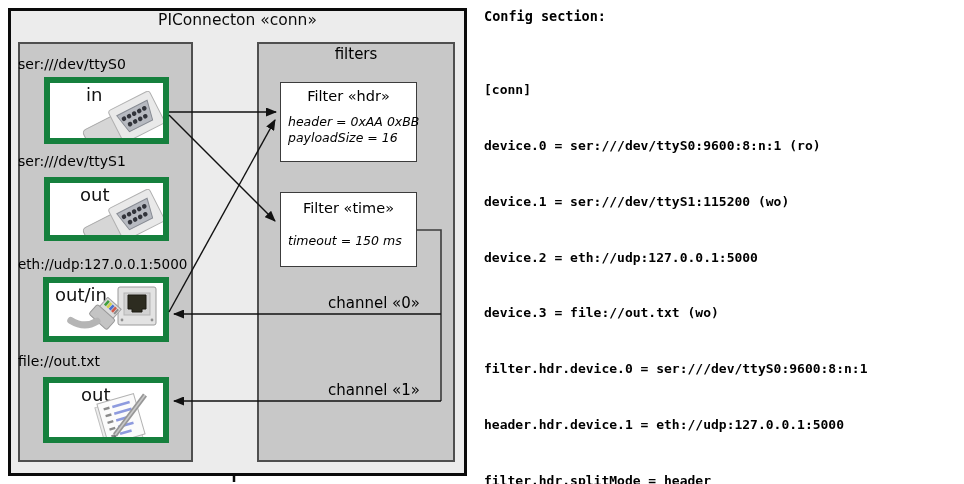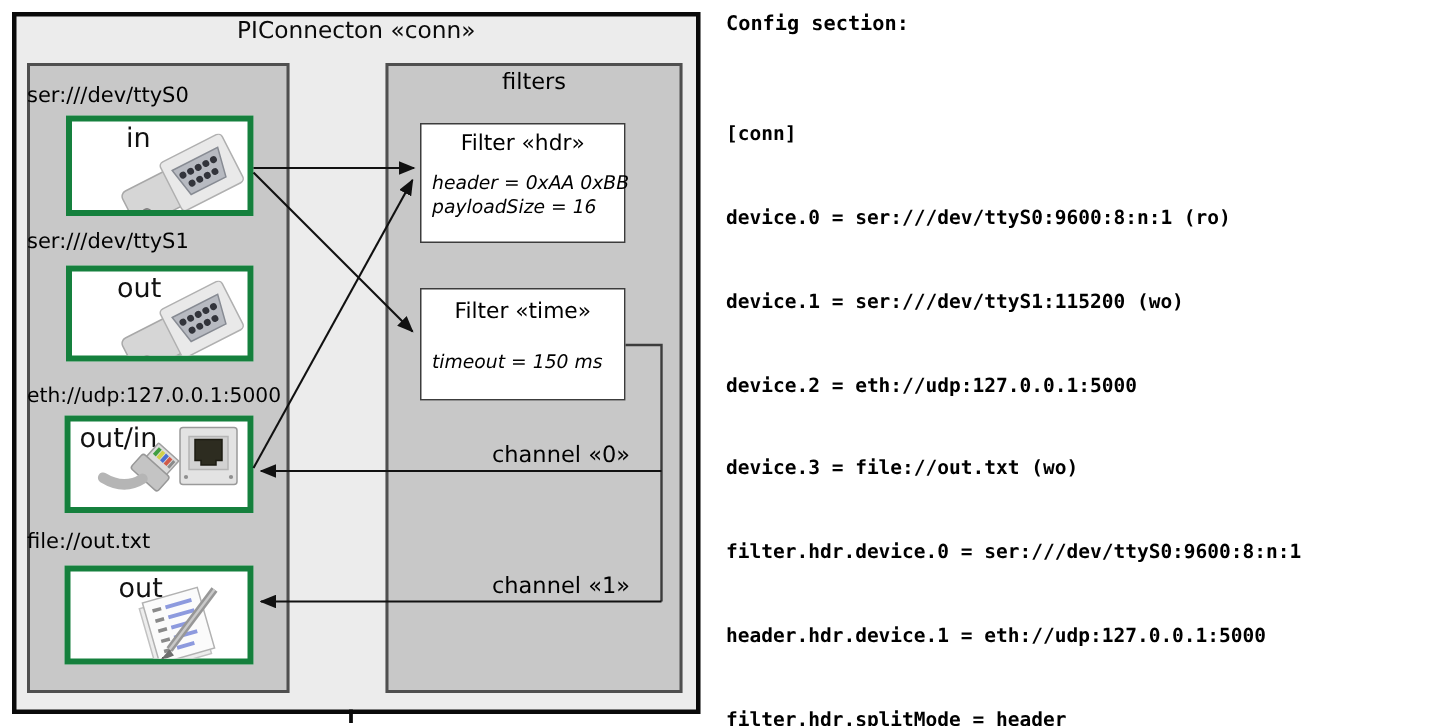--- a/index.html
+++ b/index.html
@@ -12,21 +12,21 @@
              border:3px solid #0a0a0a;background:#ececec;}
   #diagram-title{left:8px;top:11px;width:459px;text-align:center;font-size:15.5px;color:#0a0a0a;}
 
   .panel{box-sizing:border-box;border:2px solid #4f4f4f;background:#c8c8c8;}
   #devices-panel{left:18px;top:42px;width:175px;height:420px;}
   #filters-panel{left:257px;top:42px;width:198px;height:420px;}
   #filters-title{left:257px;top:45px;width:198px;text-align:center;font-size:15px;}
 
   .dev-label{left:18px;width:199px;text-align:left;font-size:14px;white-space:nowrap;}
   .dev-label.small{font-size:13.5px;}
-  .dev-box{box-sizing:border-box;border:4px solid #15803d;background:#ffffff;overflow:hidden;}
+  .dev-box{box-sizing:border-box;border:6px solid #15803d;background:#ffffff;overflow:hidden;}
   .port-label{position:absolute;font-size:18px;line-height:20px;color:#111;}
 
   .filter-box{box-sizing:border-box;border:1.5px solid #3c3c3c;background:#ffffff;}
   .filter-title{position:absolute;left:0;width:100%;text-align:center;font-size:14.5px;}
   .filter-prop{position:absolute;left:7px;font-size:12.5px;white-space:nowrap;font-style:italic;}
 
   .channel-label{width:140px;text-align:right;font-size:15px;white-space:nowrap;}
 
   #arrow-layer{left:0;top:0;pointer-events:none;}
 

